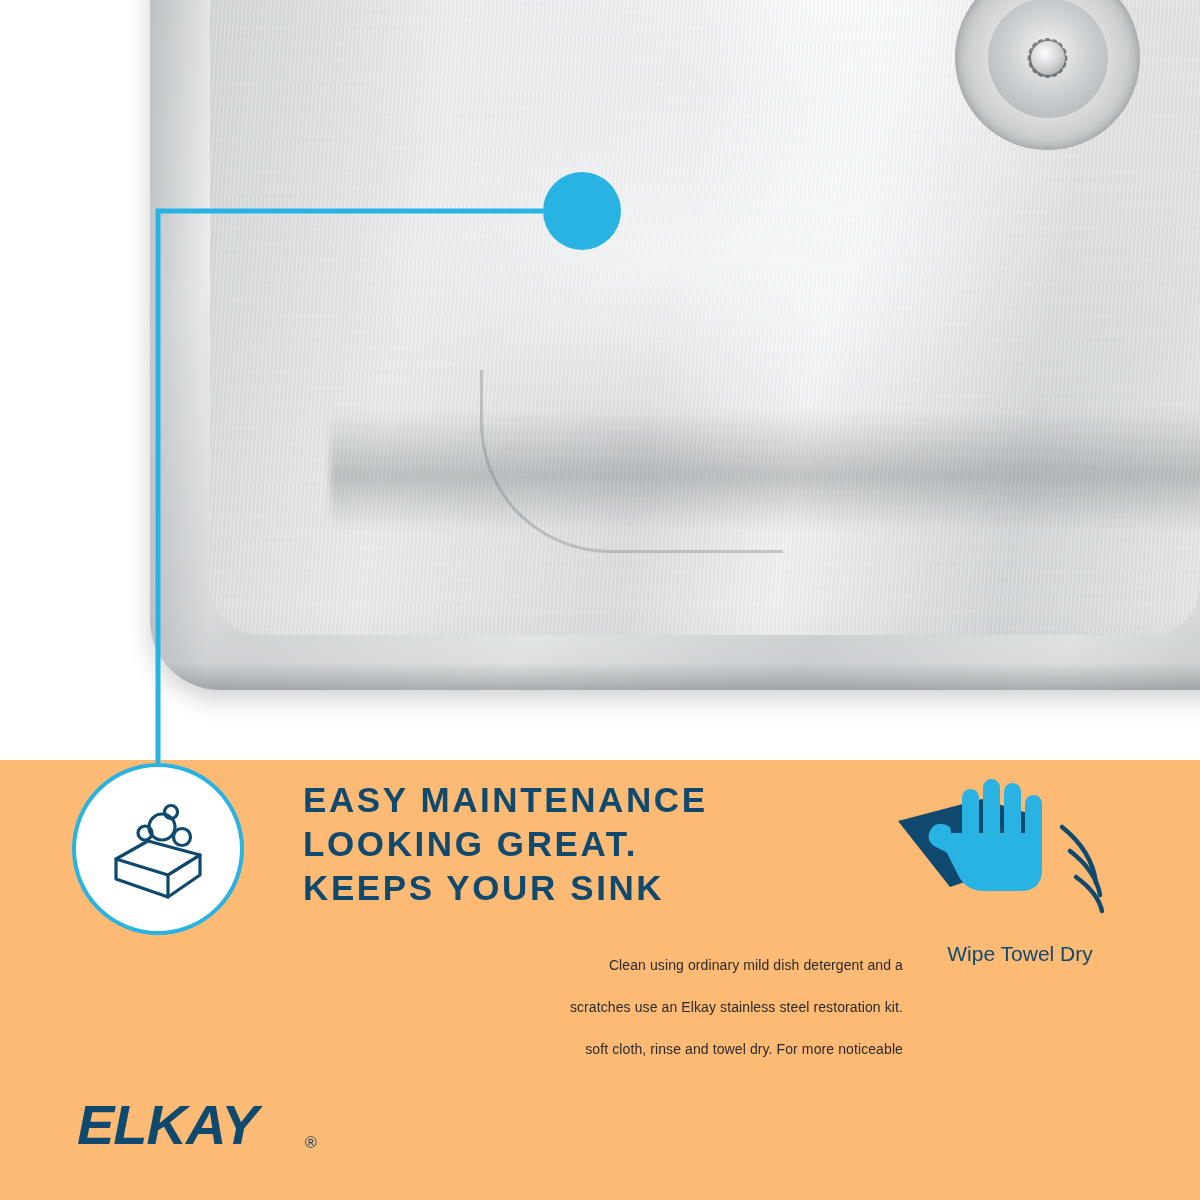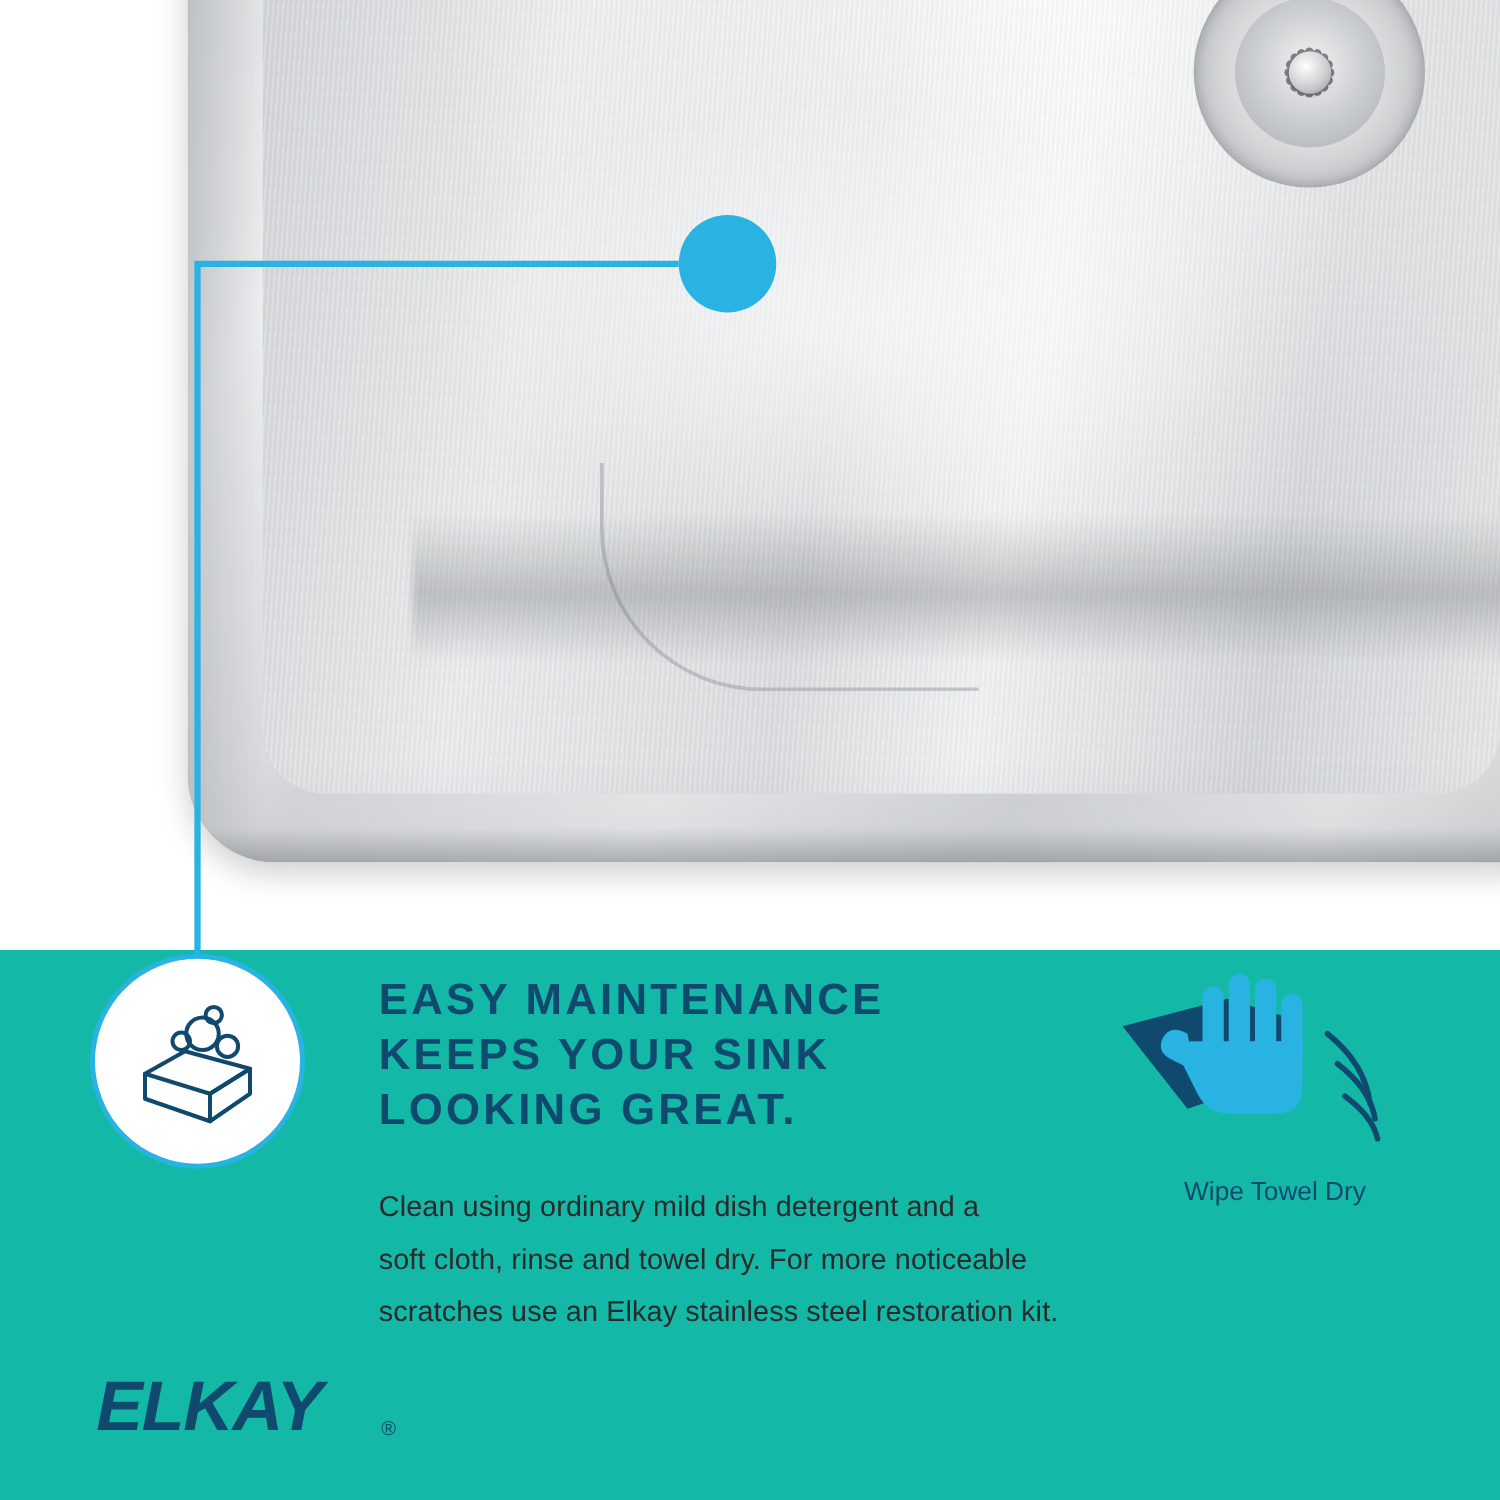--- a/index.html
+++ b/index.html
@@ -8,21 +8,21 @@
     background: #ffffff;
   }
   body {
     font-family: "Liberation Sans", sans-serif;
   }
   #page {
     position: relative;
     width: 1200px;
     height: 1200px;
     overflow: hidden;
-    background: #14b8a6;
+    background: #fdba74;
   }
 
   
   .photo {
     position: absolute;
     left: 0;
     top: 0;
     width: 1200px;
     height: 760px;
     overflow: hidden;
@@ -188,23 +188,24 @@
     line-height: 44px;
     font-weight: bold;
     letter-spacing: 2.6px;
   }
   .body-copy {
     position: absolute;
     left: 303px;
     top: 944px;
     width: 600px;
     color: #2a2a2a;
-    font-size: 23px;
+    font-size: 14px;
     line-height: 42px;
     letter-spacing: 0.1px;
+    text-align: right;
   }
 
   
   .wipe-wrap {
     position: absolute;
     left: 890px;
     top: 775px;
     width: 260px;
     height: 200px;
   }
@@ -287,28 +288,28 @@
         <circle cx="86" cy="60" r="13"></circle>
         <circle cx="106" cy="70" r="8.5"></circle>
         <circle cx="69" cy="66" r="7"></circle>
         <circle cx="95" cy="45" r="6.5"></circle>
       </g>
     </svg>
   </div>
 
   <div class="headline">
     <div>EASY MAINTENANCE</div>
+    <div>LOOKING GREAT.</div>
     <div>KEEPS YOUR SINK</div>
-    <div>LOOKING GREAT.</div>
   </div>
 
   <div class="body-copy">
     <div>Clean using ordinary mild dish detergent and a</div>
+    <div>scratches use an Elkay stainless steel restoration kit.</div>
     <div>soft cloth, rinse and towel dry. For more noticeable</div>
-    <div>scratches use an Elkay stainless steel restoration kit.</div>
   </div>
 
   <div class="wipe-wrap">
     <svg width="260" height="200" viewBox="0 0 260 200">
 
       <path d="M8 46 L92 24 L132 88 L60 112 Z" fill="#10496e"></path>
       <path d="M92 24 L150 42 L142 96 L132 88 Z" fill="#10496e"></path>
 
       <g fill="#29b3e3">
         <rect x="72" y="14" width="17" height="66" rx="8.5"></rect>

